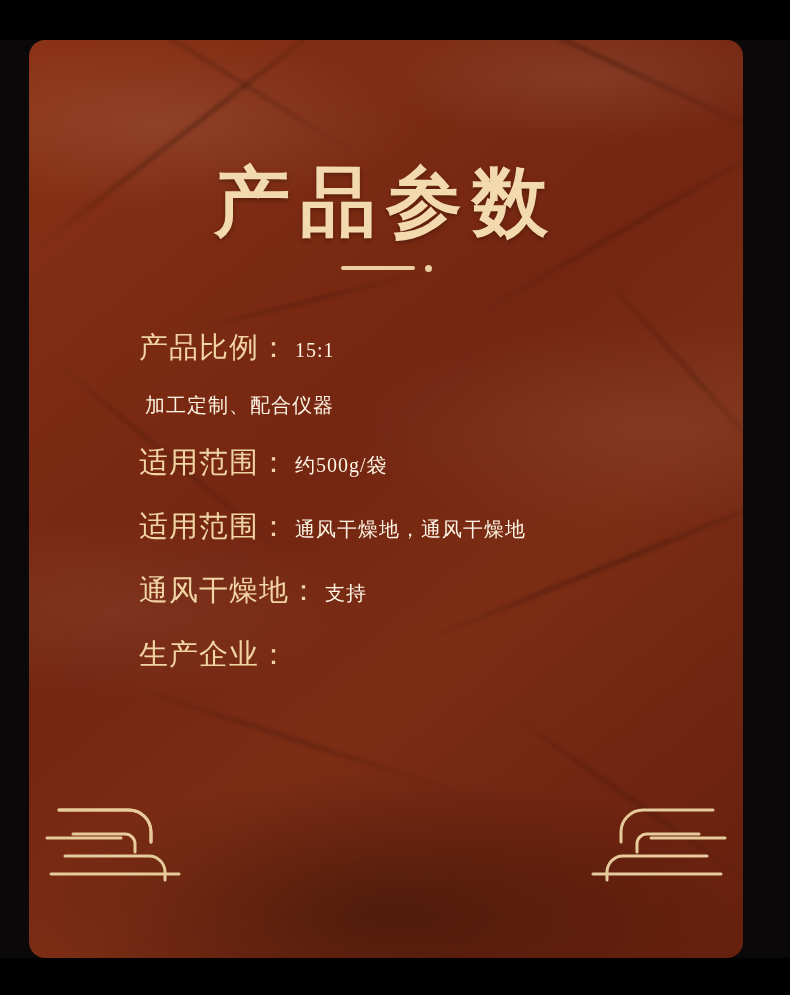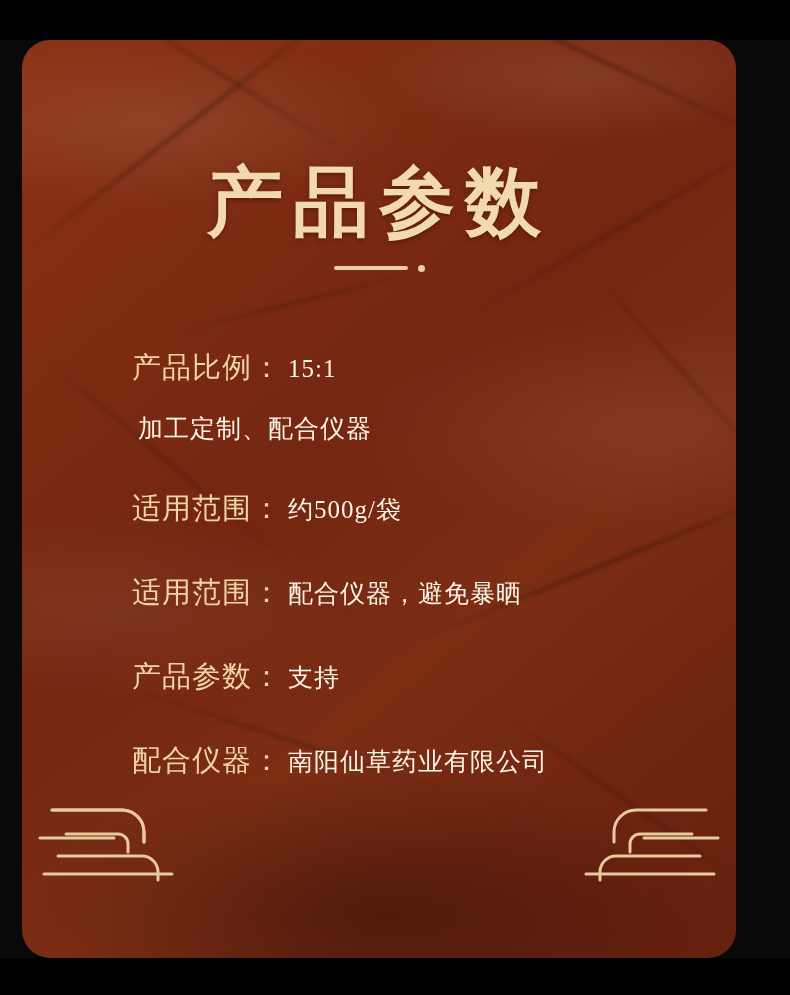--- a/index.html
+++ b/index.html
@@ -17,25 +17,25 @@
   .page {
     position: relative;
     width: 790px;
     height: 995px;
     background: #0a0808;
   }
 
   
   .card {
     position: absolute;
-    left: 22px;
+    left: 29px;
     top: 40px;
     width: 714px;
     height: 918px;
-    border-radius: 28px;
+    border-radius: 16px;
     overflow: hidden;
     background-color: #7a2a12;
     background-image:
       
       radial-gradient(ellipse 380px 120px at 18% 9%, rgba(255,230,210,0.10), rgba(255,230,210,0) 70%),
       radial-gradient(ellipse 300px 90px at 78% 4%, rgba(255,235,215,0.09), rgba(255,235,215,0) 72%),
       radial-gradient(ellipse 420px 150px at 85% 42%, rgba(255,225,205,0.07), rgba(255,225,205,0) 70%),
       radial-gradient(ellipse 350px 130px at 12% 62%, rgba(255,225,205,0.07), rgba(255,225,205,0) 70%),
       radial-gradient(ellipse 500px 200px at 50% 95%, rgba(0,0,0,0.30), rgba(0,0,0,0) 70%),
       linear-gradient(140deg, #8b3216 0%, #7e2c13 22%, #742611 45%, #7c2d14 63%, #6e2410 85%, #65200e 100%);
@@ -106,25 +106,24 @@
   .spec-row {
     display: flex;
     align-items: baseline;
     margin-bottom: 24px;
     white-space: nowrap;
   }
   .spec-label {
     color: #f0d4a3;
     font-size: 29px;
     letter-spacing: 1px;
-    margin-top: 20px;
   }
   .spec-value {
     color: #fdf4e4;
-    font-size: 25px;
+    font-size: 20px;
     letter-spacing: 1px;
     margin-left: 6px;
   }
 
   
   .ornaments {
     position: absolute;
     left: 0;
     right: 0;
     bottom: 58px;
@@ -182,31 +181,30 @@
         <span class="spec-value">加工定制、配合仪器</span>
       </div>
 
       <div class="spec-row">
         <span class="spec-label">适用范围：</span>
         <span class="spec-value">约500g/袋</span>
       </div>
 
       <div class="spec-row">
         <span class="spec-label">适用范围：</span>
-        <span class="spec-value">配合仪器，避免暴晒</span>
-      </div>
-
-      <div class="spec-row">
-        <span class="spec-label">产品参数：</span>
+        <span class="spec-value">通风干燥地，通风干燥地</span>
+      </div>
+
+      <div class="spec-row">
+        <span class="spec-label">通风干燥地：</span>
         <span class="spec-value">支持</span>
       </div>
 
       <div class="spec-row">
-        <span class="spec-label">配合仪器：</span>
-        <span class="spec-value">南阳仙草药业有限公司</span>
+        <span class="spec-label">生产企业：</span>
       </div>
 
     </div>
 
     <div class="ornaments">
       <svg class="orn-svg" width="714" height="110" viewBox="0 0 714 110" fill="none">
         <g stroke="#e8cb9c" stroke-width="3" fill="none" stroke-linecap="round">
 
           <path d="M30 20 H100 a22 22 0 0 1 22 22 v10"></path>
           <path d="M44 44 H96 a10 10 0 0 1 10 10 v8"></path>

